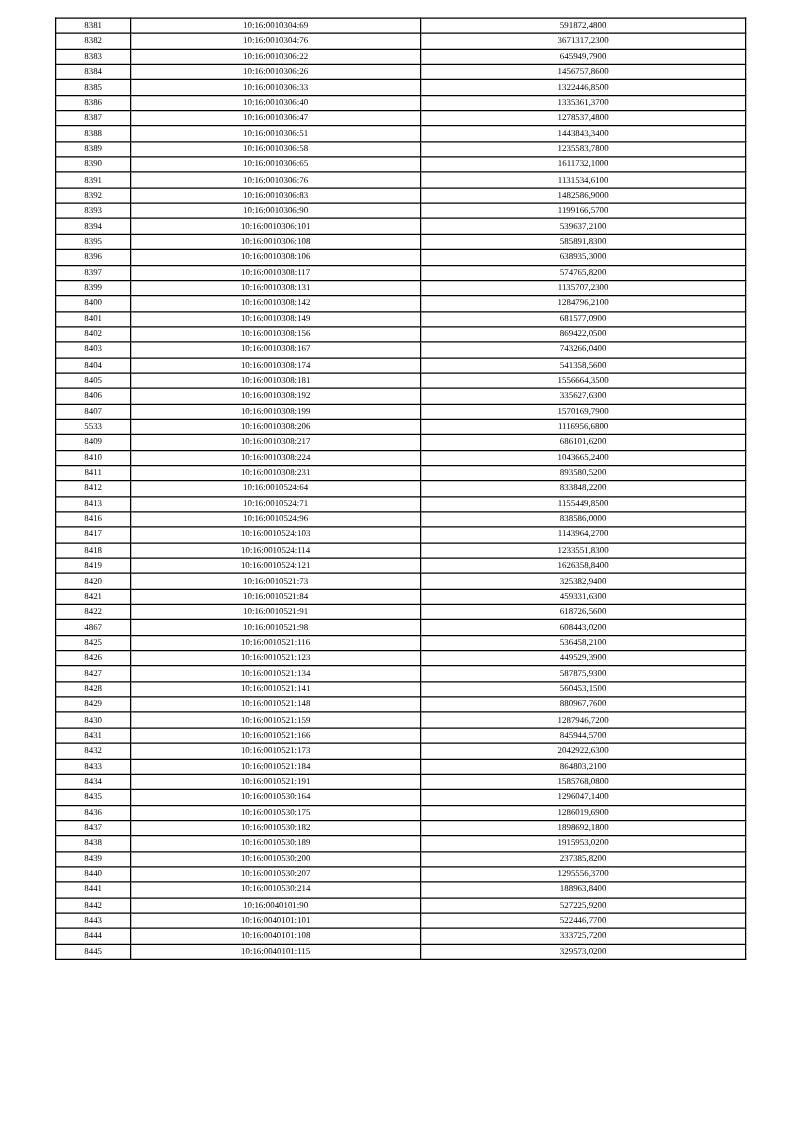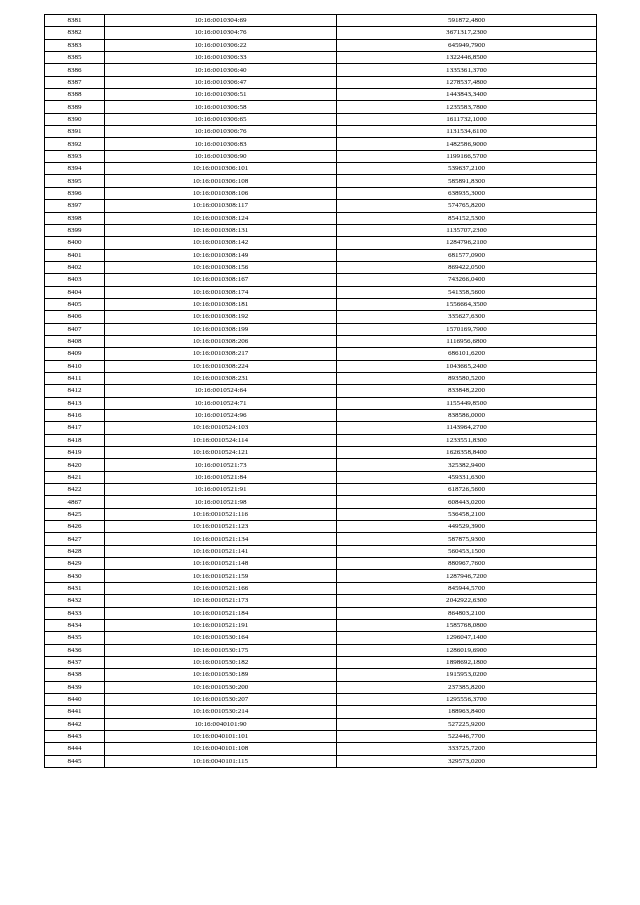--- a/index.html
+++ b/index.html
@@ -62,20 +62,25 @@
           <td class="cell-id">8382</td>
           <td class="cell-code">10:16:0010304:76</td>
           <td class="cell-value">3671317,2300</td>
         </tr>
         <tr>
           <td class="cell-id">8383</td>
           <td class="cell-code">10:16:0010306:22</td>
           <td class="cell-value">645949,7900</td>
         </tr>
         <tr>
+          <td class="cell-id">8384</td>
+          <td class="cell-code">10:16:0010306:26</td>
+          <td class="cell-value">1456757,8600</td>
+        </tr>
+        <tr>
           <td class="cell-id">8385</td>
           <td class="cell-code">10:16:0010306:33</td>
           <td class="cell-value">1322446,8500</td>
         </tr>
         <tr>
           <td class="cell-id">8386</td>
           <td class="cell-code">10:16:0010306:40</td>
           <td class="cell-value">1335361,3700</td>
         </tr>
         <tr>
@@ -127,25 +132,20 @@
           <td class="cell-id">8396</td>
           <td class="cell-code">10:16:0010308:106</td>
           <td class="cell-value">638935,3000</td>
         </tr>
         <tr>
           <td class="cell-id">8397</td>
           <td class="cell-code">10:16:0010308:117</td>
           <td class="cell-value">574765,8200</td>
         </tr>
         <tr>
-          <td class="cell-id">8398</td>
-          <td class="cell-code">10:16:0010308:124</td>
-          <td class="cell-value">854152,5300</td>
-        </tr>
-        <tr>
           <td class="cell-id">8399</td>
           <td class="cell-code">10:16:0010308:131</td>
           <td class="cell-value">1135707,2300</td>
         </tr>
         <tr>
           <td class="cell-id">8400</td>
           <td class="cell-code">10:16:0010308:142</td>
           <td class="cell-value">1284796,2100</td>
         </tr>
         <tr>
@@ -177,21 +177,21 @@
           <td class="cell-id">8406</td>
           <td class="cell-code">10:16:0010308:192</td>
           <td class="cell-value">335627,6300</td>
         </tr>
         <tr>
           <td class="cell-id">8407</td>
           <td class="cell-code">10:16:0010308:199</td>
           <td class="cell-value">1570169,7900</td>
         </tr>
         <tr>
-          <td class="cell-id">8408</td>
+          <td class="cell-id">5533</td>
           <td class="cell-code">10:16:0010308:206</td>
           <td class="cell-value">1116956,6800</td>
         </tr>
         <tr>
           <td class="cell-id">8409</td>
           <td class="cell-code">10:16:0010308:217</td>
           <td class="cell-value">686101,6200</td>
         </tr>
         <tr>
           <td class="cell-id">8410</td>

